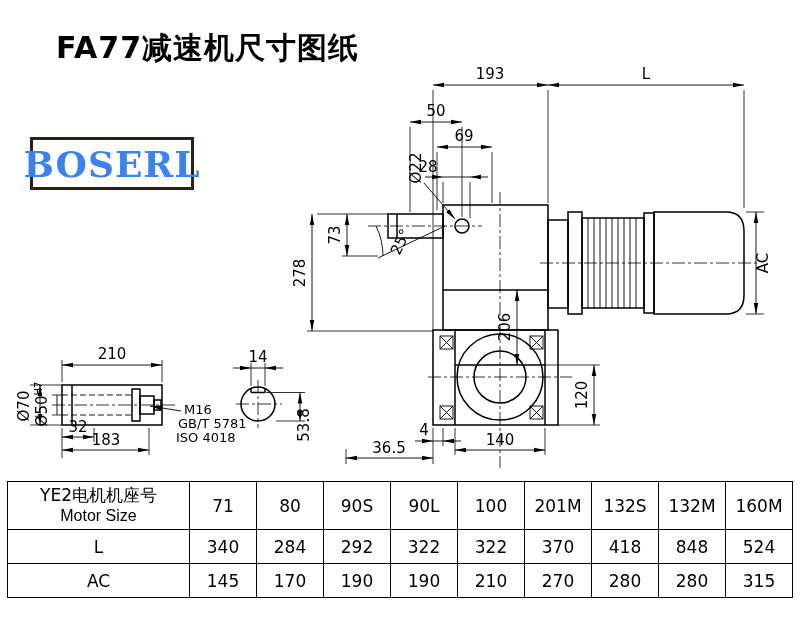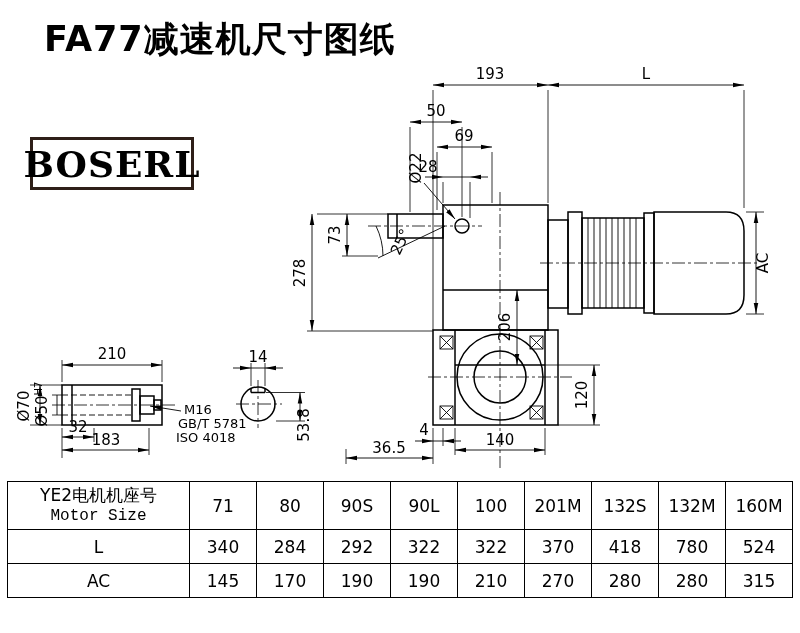--- a/index.html
+++ b/index.html
@@ -1,40 +1,40 @@
 <!DOCTYPE html>
 <html><head>
 <meta charset="utf-8">
 <style>
   *{box-sizing:border-box}
   html,body{margin:0;padding:0}
   body{width:800px;height:633px;background:#fff;position:relative;overflow:hidden;
        font-family:"DejaVu Sans",sans-serif;color:#000}
-  .title{position:absolute;left:44px;top:16px;margin:0;font-size:35px;font-weight:bold;
+  .title{position:absolute;left:44px;top:16px;margin:12px;font-size:30px;font-weight:bold;
          letter-spacing:1px;font-family:"DejaVu Sans",sans-serif}
   .logo{position:absolute;left:30px;top:137px;width:164px;height:53px;border:3px solid #2e1f18;
         background:#fff;display:flex;align-items:center;justify-content:center}
-  .logo span{font-family:"DejaVu Serif",serif;font-size:36px;font-weight:600;color:#000000;
+  .logo span{font-family:"DejaVu Serif",serif;font-size:36px;font-weight:600;color:#3b82f6;
              letter-spacing:1px;line-height:1}
   svg{position:absolute;left:0;top:0}
   .obj{stroke:#000;stroke-width:1.5;fill:none}
   .thin{stroke:#000;stroke-width:.9;fill:none}
   .ext{stroke:#000;stroke-width:.8;fill:none}
   .dim{stroke:#000;stroke-width:.9;fill:none}
   .cl{stroke:#000;stroke-width:.8;fill:none;stroke-dasharray:13 3 3 3}
   .hid{stroke:#000;stroke-width:.9;fill:none;stroke-dasharray:6 3}
   .dt{font:15px "DejaVu Sans",sans-serif;fill:#000}
   .dts{font:13px "DejaVu Sans",sans-serif;fill:#000}
   .sup{font-size:10px}
   .spec{position:absolute;left:7px;top:481px;width:714px;border-collapse:collapse;table-layout:fixed}
   .spec td{border:1px solid #000;text-align:center;vertical-align:middle;font-size:17px;
            padding:0;height:34px}
   .spec tr.hdr td{height:48px}
   .hdr-cn{font-size:17px;line-height:1.25}
-  .hdr-en{font-family:Liberation Mono, monospace;font-size:16px;line-height:1.25}
+  .hdr-en{font-family:Liberation Sans, sans-serif;font-size:16px;line-height:1.25}
 </style>
 </head>
 <body>
 
 <h1 class="title">FA77减速机尺寸图纸</h1>
 
 <div class="logo">
   <span>BOSERL</span>
 </div>
 
@@ -249,21 +249,21 @@
     </tr>
     <tr>
       <td>L</td>
       <td>340</td>
       <td>284</td>
       <td>292</td>
       <td>322</td>
       <td>322</td>
       <td>370</td>
       <td>418</td>
-      <td>780</td>
+      <td>848</td>
       <td>524</td>
     </tr>
     <tr>
       <td>AC</td>
       <td>145</td>
       <td>170</td>
       <td>190</td>
       <td>190</td>
       <td>210</td>
       <td>270</td>

